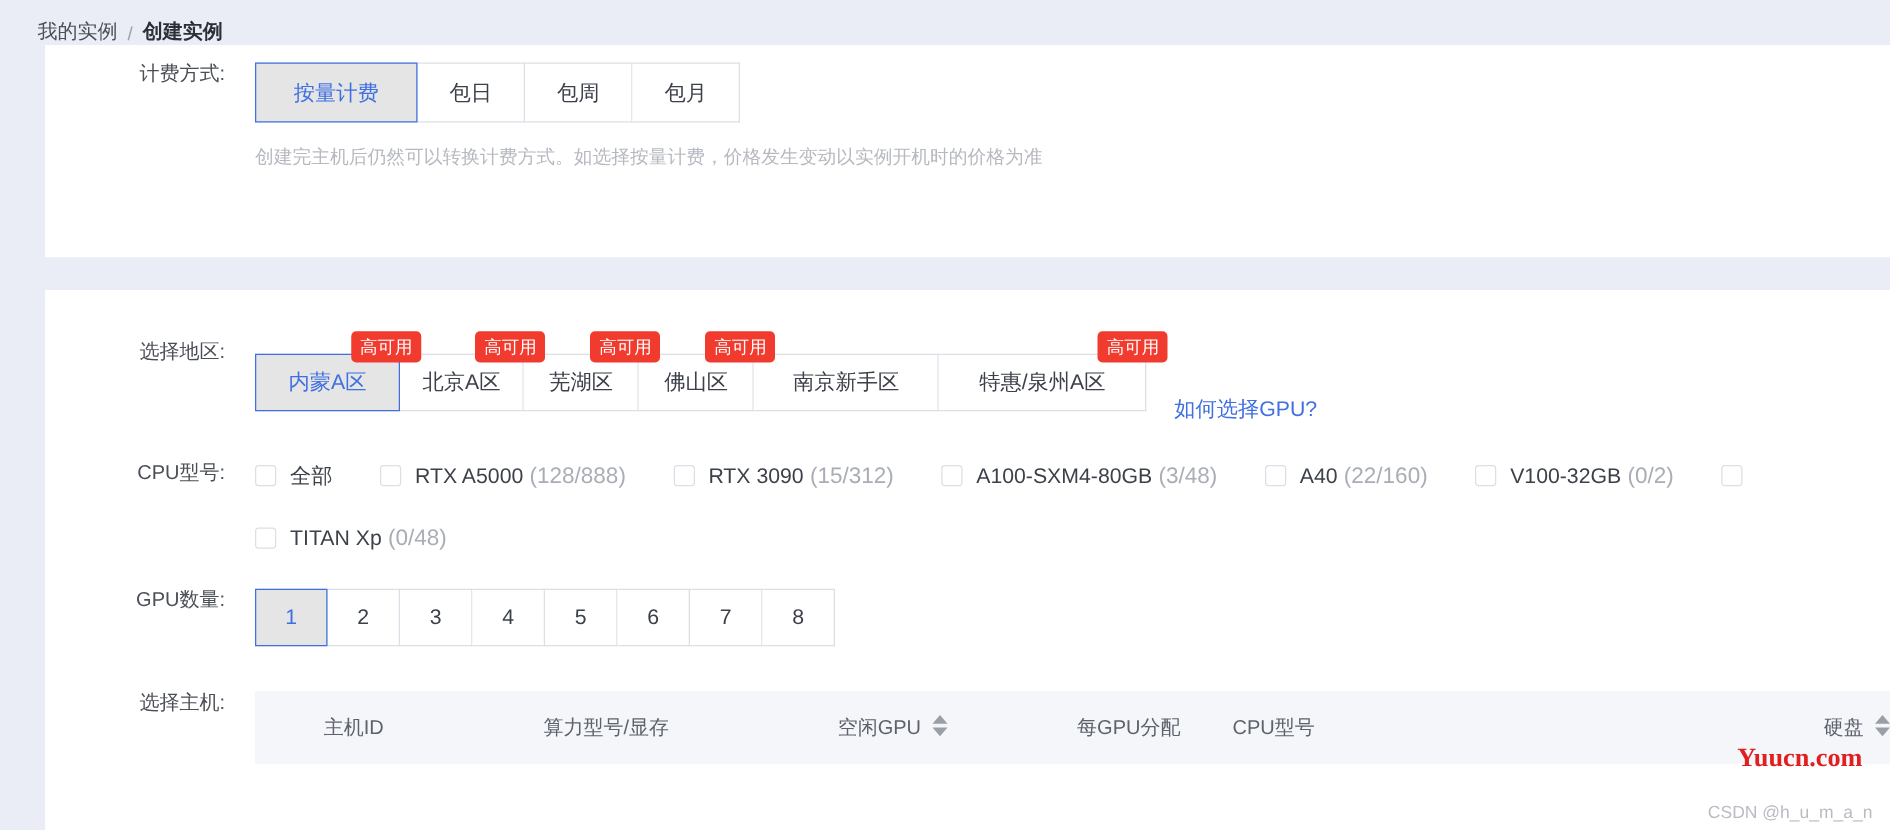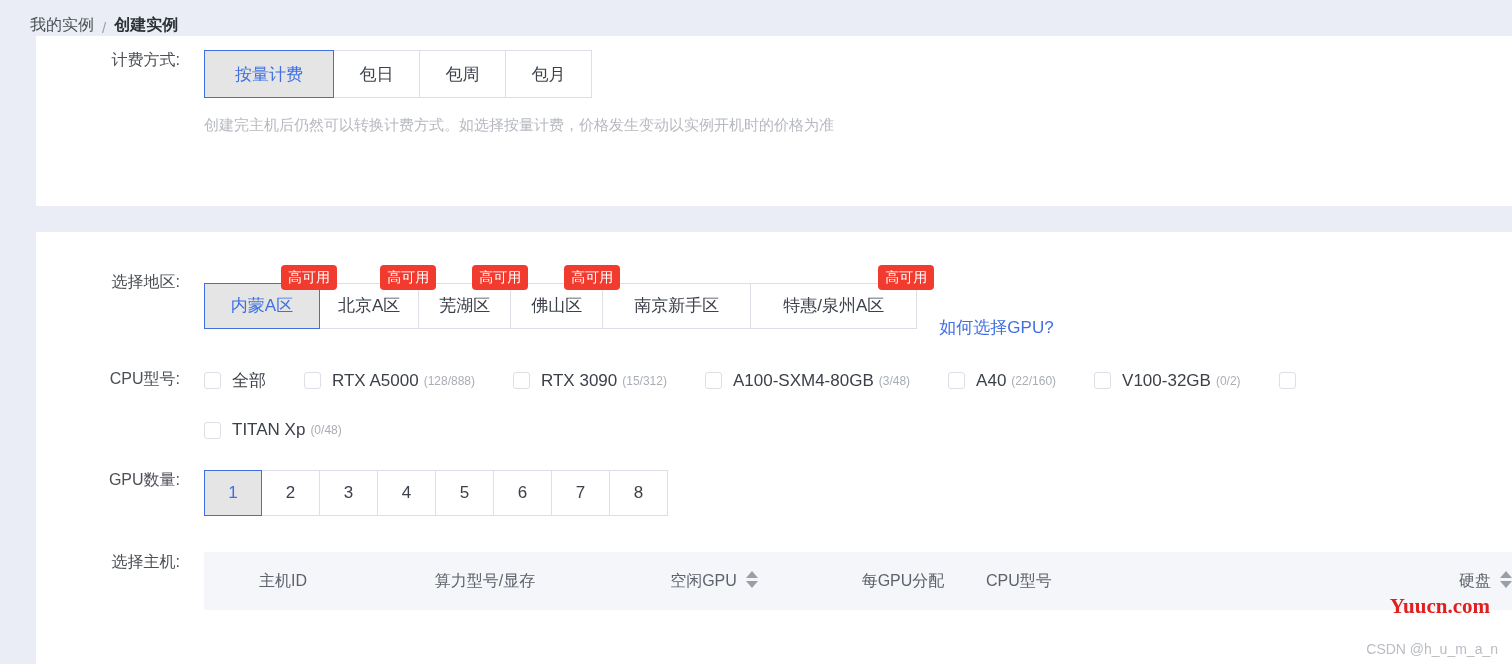--- a/index.html
+++ b/index.html
@@ -163,21 +163,21 @@
     background: #fff;
     box-sizing: border-box;
     margin-right: 11px;
     flex-shrink: 0;
   }
   .cb-label {
     font-size: 17px;
     color: #3c4049;
   }
   .cb-count {
-    font-size: 12px;
+    font-size: 18px;
     color: #a9adb6;
     margin-left: 5px;
   }
 
   
   .count-row { padding-top: 30px; }
   .count-seg .seg {
     width: 58px;
     min-width: 58px;
     padding: 0;

